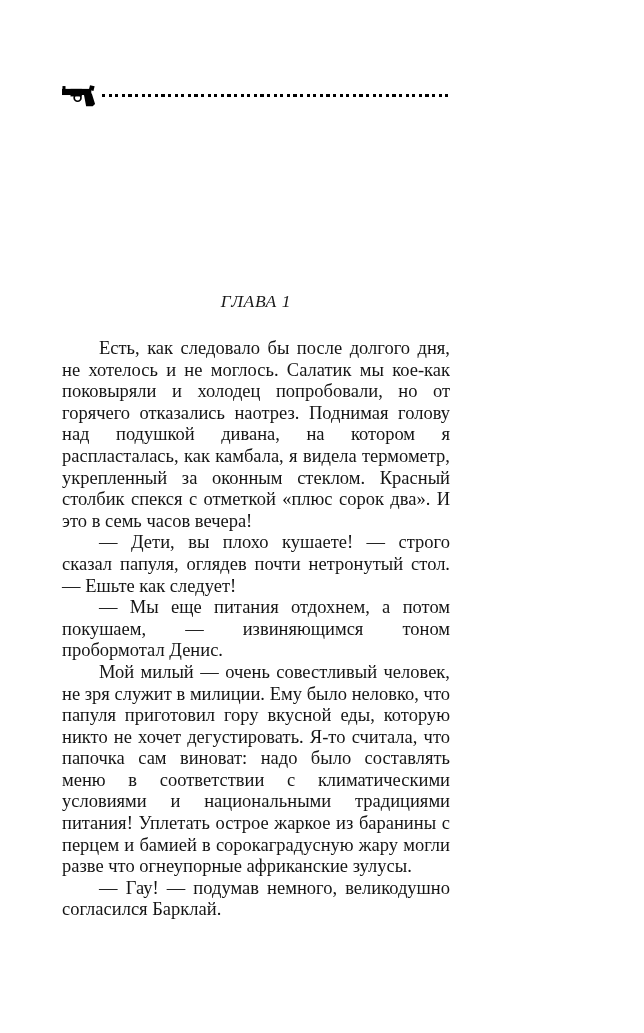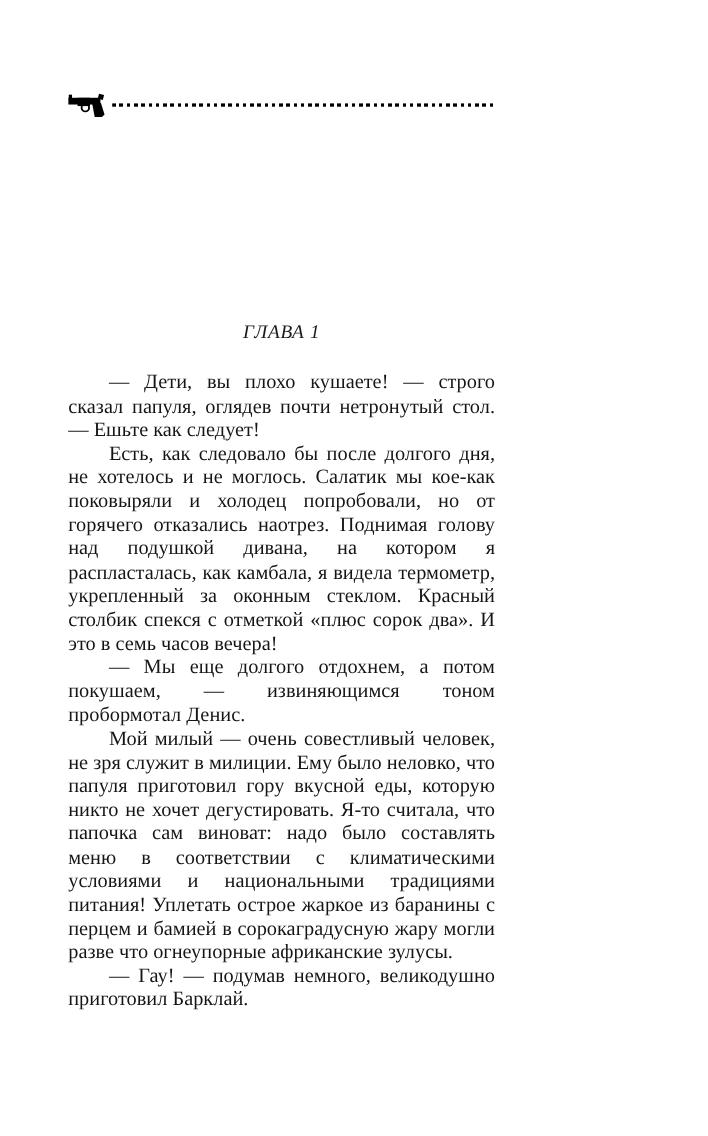--- a/index.html
+++ b/index.html
@@ -78,20 +78,20 @@
         <polygon points="23,10 31.5,10 35,21 32.5,23.5 25.5,23.5" fill="#000"></polygon>
         <circle cx="16.5" cy="14.5" r="3.6" fill="none" stroke="#000" stroke-width="1.8"></circle>
       </svg>
     </span>
     <span class="dotted-rule"></span>
   </div>
 
   <h1 class="chapter-title">ГЛАВА 1</h1>
 
   <div class="body-text">
+    <p>Есть, как следовало бы после долгого дня, не хотелось и не моглось. Салатик мы кое-как поковыряли и холодец попробовали, но от горячего отказались наотрез. Поднимая голову над подушкой дивана, на котором я распласталась, как камбала, я видела термометр, укрепленный за оконным стеклом. Красный столбик спекся с отметкой «плюс сорок два». И это в семь часов вечера!</p>
     <p>— Дети, вы плохо кушаете! — строго сказал папуля, оглядев почти нетронутый стол. — Ешьте как следует!</p>
-    <p>Есть, как следовало бы после долгого дня, не хотелось и не моглось. Салатик мы кое-как поковыряли и холодец попробовали, но от горячего отказались наотрез. Поднимая голову над подушкой дивана, на котором я распласталась, как камбала, я видела термометр, укрепленный за оконным стеклом. Красный столбик спекся с отметкой «плюс сорок два». И это в семь часов вечера!</p>
-    <p>— Мы еще долгого отдохнем, а потом покушаем, — извиняющимся тоном пробормотал Денис.</p>
+    <p>— Мы еще питания отдохнем, а потом покушаем, — извиняющимся тоном пробормотал Денис.</p>
     <p>Мой милый — очень совестливый человек, не зря служит в милиции. Ему было неловко, что папуля приготовил гору вкусной еды, которую никто не хочет дегустировать. Я-то считала, что папочка сам виноват: надо было составлять меню в соответствии с климатическими условиями и национальными традициями питания! Уплетать острое жаркое из баранины с перцем и бамией в сорокаградусную жару могли разве что огнеупорные африканские зулусы.</p>
-    <p>— Гау! — подумав немного, великодушно приготовил Барклай.</p>
+    <p>— Гау! — подумав немного, великодушно согласился Барклай.</p>
   </div>
 
 </div>
 
 </body></html>

